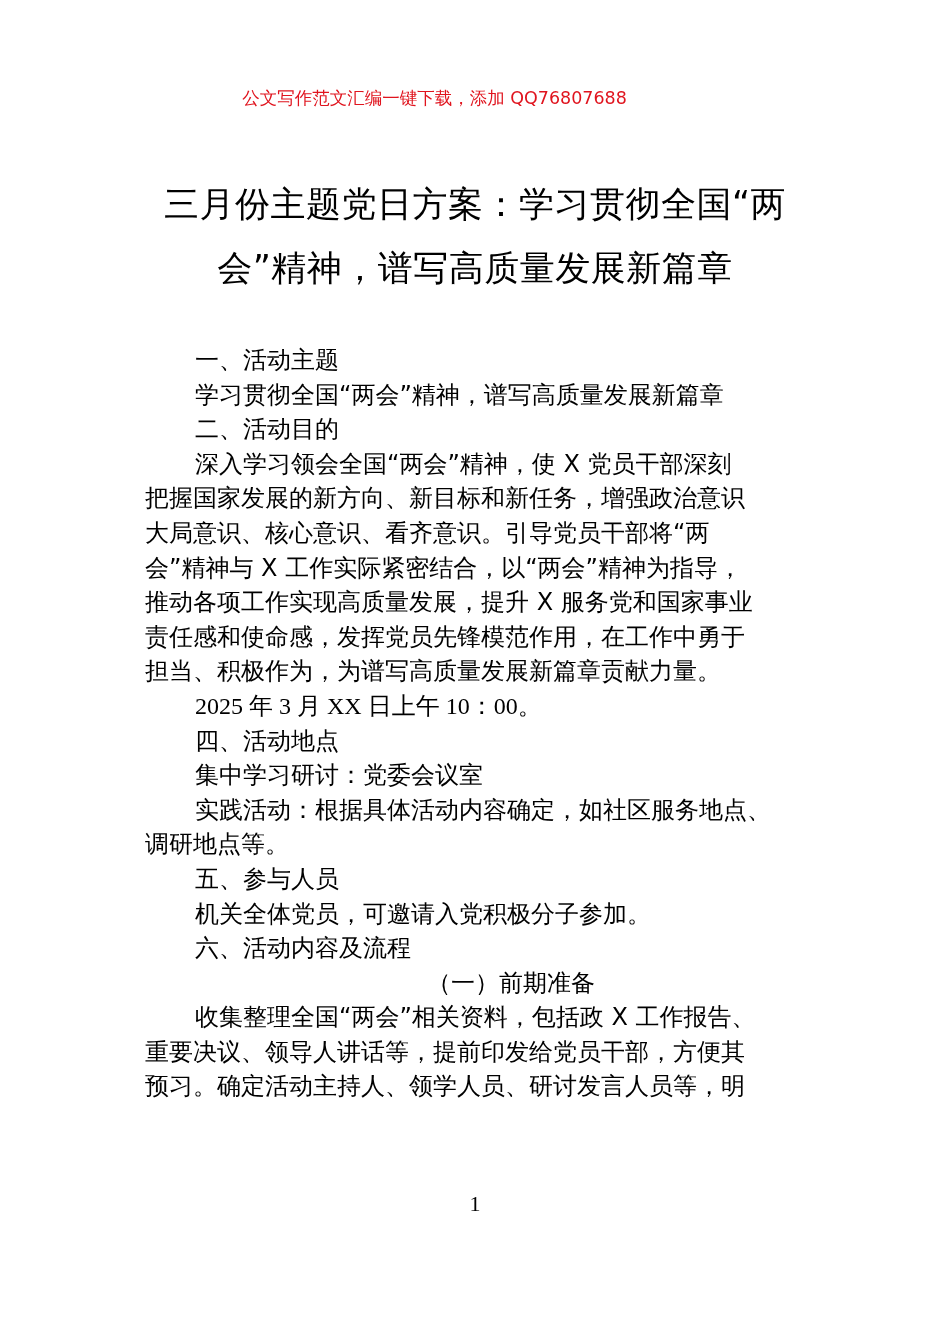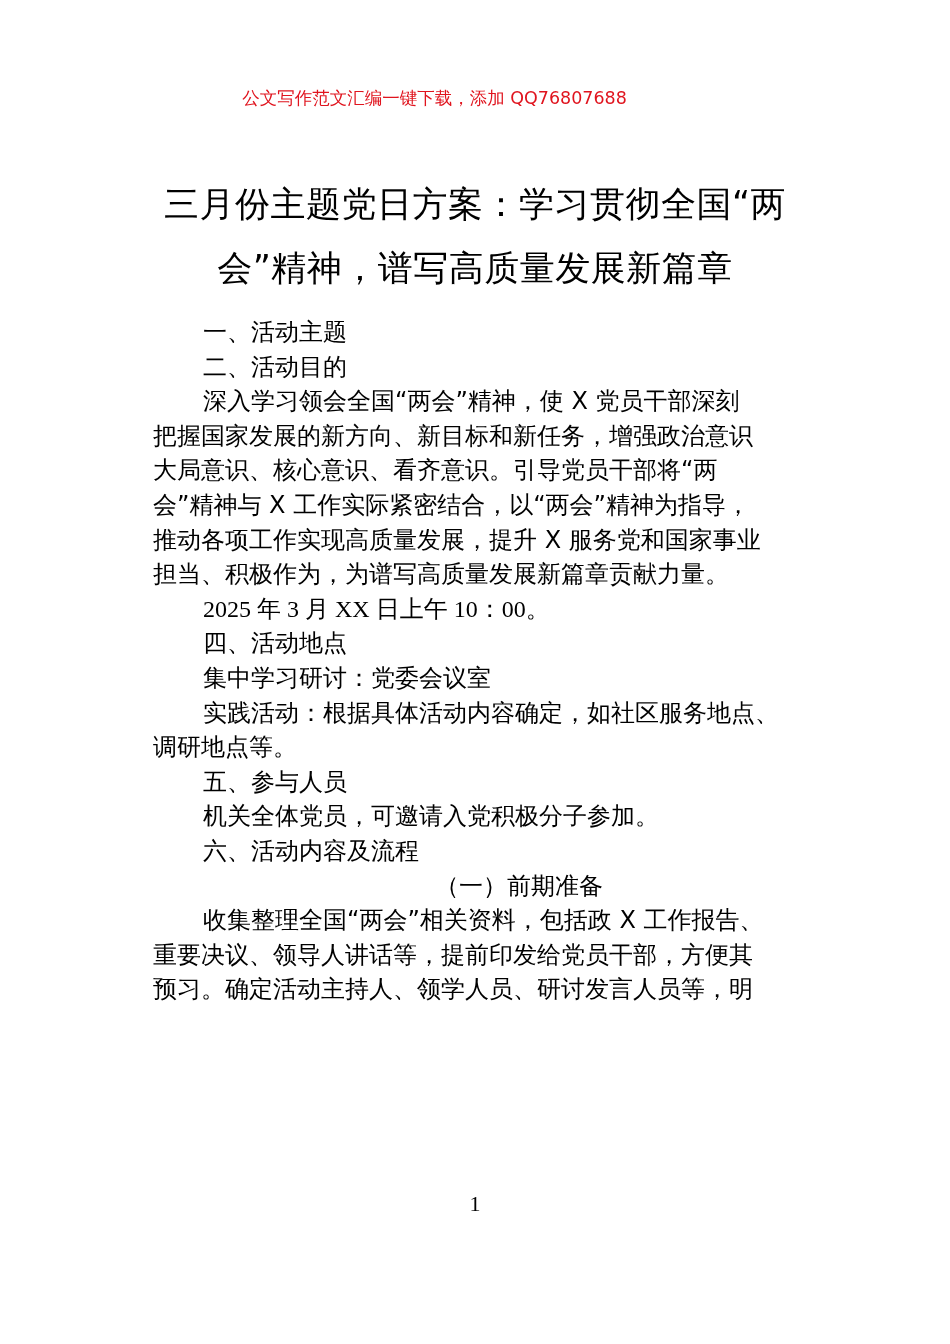--- a/index.html
+++ b/index.html
@@ -36,26 +36,25 @@
       font-size: 35px;
       line-height: 64px;
       letter-spacing: 0.5px;
     }
     .title .tline {
       display: block;
       white-space: nowrap;
     }
     .body {
       position: absolute;
-      top: 315px;
+      top: 343px;
       left: 145px;
       width: 690px;
       font-size: 24px;
       line-height: 34.6px;
-      margin-left: 8px;
     }
     .p {
       margin: 0;
       padding: 0;
     }
     .line {
       display: block;
       white-space: nowrap;
     }
     .indent {
@@ -92,30 +91,34 @@
 <div class="title">
   <span class="tline">三月份主题党日方案：学习贯彻全国“两</span>
   <span class="tline">会”精神，谱写高质量发展新篇章</span>
 </div>
 
 <div class="body">
 
   <div class="p heading">
     <span class="line">一、活动主题</span>
   </div>
+  <div class="p">
+    <span class="line indent">学习贯彻全国“两会”精神，谱写高质量发展新篇章</span>
+  </div>
 
   <div class="p heading">
     <span class="line">二、活动目的</span>
   </div>
   <div class="p">
     <span class="line indent">深入学习领会全国“两会”精神，使 X 党员干部深刻</span>
     <span class="line">把握国家发展的新方向、新目标和新任务，增强政治意识</span>
     <span class="line">大局意识、核心意识、看齐意识。引导党员干部将“两</span>
     <span class="line">会”精神与 X 工作实际紧密结合，以“两会”精神为指导，</span>
     <span class="line">推动各项工作实现高质量发展，提升 X 服务党和国家事业</span>
+    <span class="line">责任感和使命感，发挥党员先锋模范作用，在工作中勇于</span>
     <span class="line">担当、积极作为，为谱写高质量发展新篇章贡献力量。</span>
   </div>
 
   <div class="p">
     <span class="line indent latin">2025 年 3 月 XX 日上午 10：00。</span>
   </div>
 
   <div class="p heading">
     <span class="line">四、活动地点</span>
   </div>

